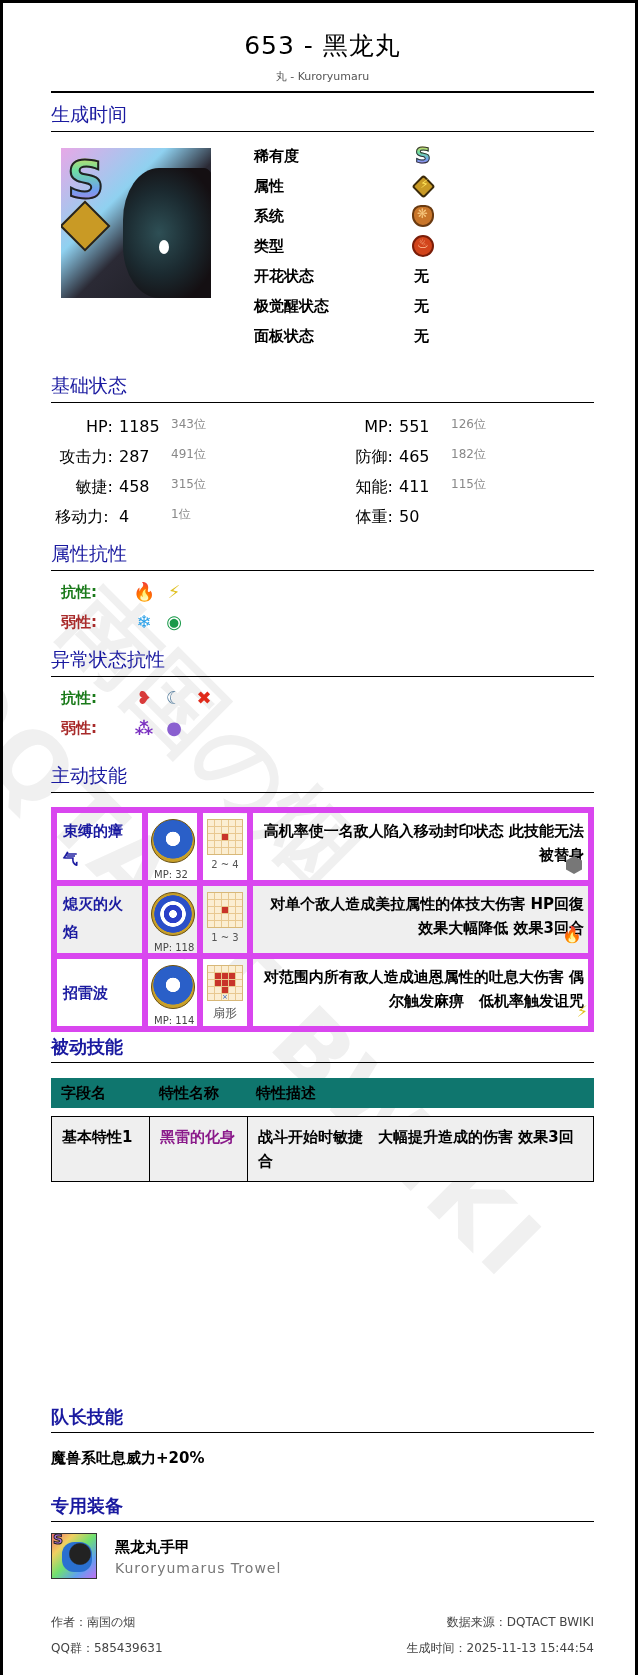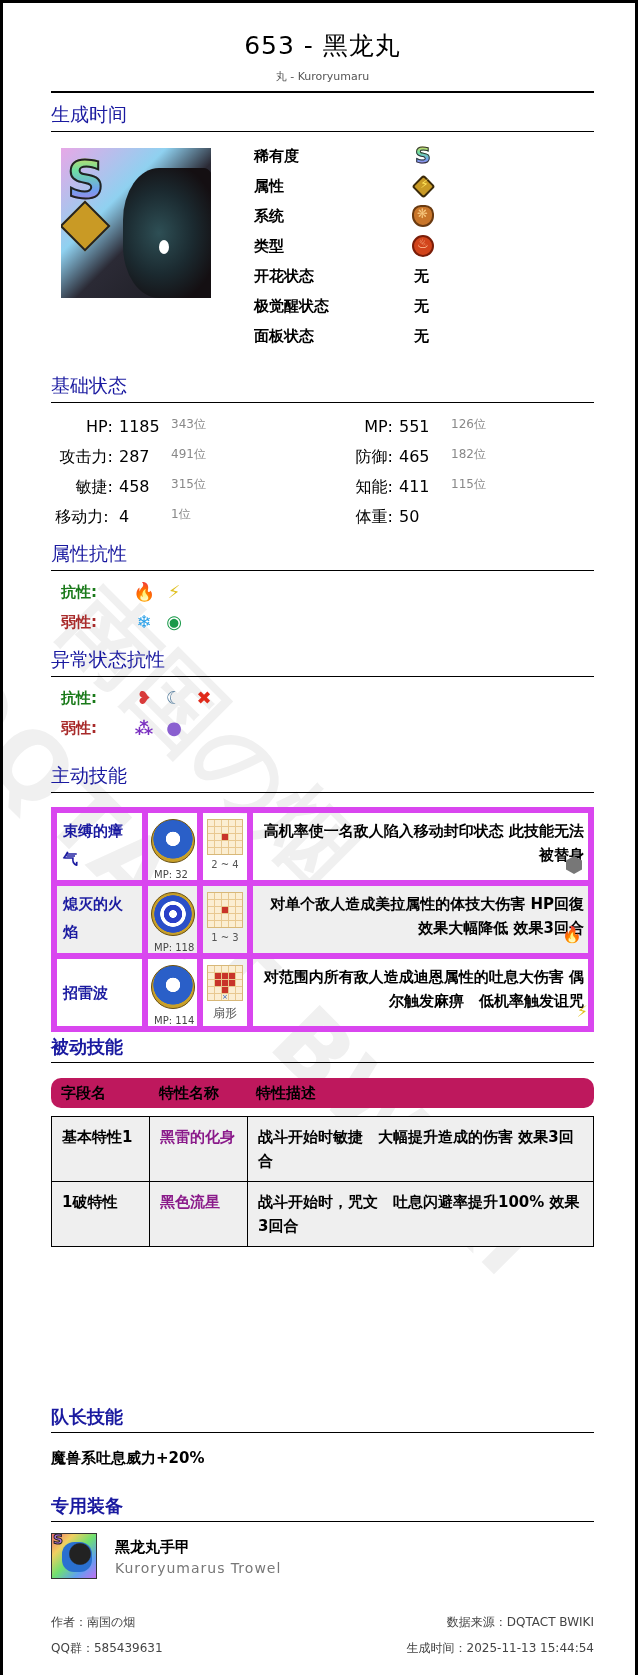--- a/index.html
+++ b/index.html
@@ -69,21 +69,21 @@
   .grid5 { width: 36px; height: 36px; margin: 6px auto 0; display: grid; grid-template-columns: repeat(5, 1fr); grid-template-rows: repeat(5, 1fr); gap: 1px; background: #e8c890; border: 1px solid #d8b878; }
   .grid5 div { background: #fbeed2; }
   .grid5 div.on { background: #c8342a; }
   .grid5 div.me { background: #fbeed2; color: #3060c0; font-size: 7px; line-height: 6px; text-align:center; }
   .range-lbl { font-size: 10px; color: #555; display: block; margin-top: 4px; }
   .elem-corner { position: absolute; right: 6px; bottom: 6px; font-size: 16px; }
   .hex { width: 16px; height: 18px; background: #777; clip-path: polygon(50% 0, 100% 25%, 100% 75%, 50% 100%, 0 75%, 0 25%); }
   .gray-row td { background: #efefef; }
 
   
-  .passive-head { position: absolute; left: 0; top: 1075px; width: 543px; height: 30px; background: #be185d; font-size: 15px; font-weight: bold; border-radius: 10px; }
+  .passive-head { position: absolute; left: 0; top: 1075px; width: 543px; height: 30px; background: #0f766e; font-size: 15px; font-weight: bold; }
   .passive-head span { position: absolute; top: 6px; }
   .passive-table { top: 1113px; width: 543px; }
   .passive-table td { border: 1px solid #000; vertical-align: top; font-size: 15px; font-weight: bold; line-height: 24px; padding: 8px 10px; }
   .p-field { width: 98px; }
   .p-name { width: 98px; color: #8a1a8a; }
   .p-desc { }
 
   .leader { position: absolute; left: 0; top: 1446px; font-size: 15px; font-weight: bold; }
 
   .equip-icon { position: absolute; left: 0; top: 1530px; width: 46px; height: 46px; border: 1px solid #333;
@@ -364,25 +364,20 @@
       <span style="left:108px">特性名称</span>
       <span style="left:205px">特性描述</span>
     </div>
     <table class="passive-table">
       <tbody>
           <tr class="gray-row" style="height:60px">
         <td class="p-field">基本特性1</td>
         <td class="p-name">黑雷的化身</td>
         <td class="p-desc">战斗开始时敏捷　大幅提升造成的伤害 效果3回合</td>
       </tr>
-      <tr class="gray-row" style="height:60px">
-        <td class="p-field">1破特性</td>
-        <td class="p-name">黑色流星</td>
-        <td class="p-desc">战斗开始时，咒文　吐息闪避率提升100% 效果3回合</td>
-      </tr>
     </tbody>
       </table>
 
     <div class="section-title bold" style="top:1402px">
         <span>队长技能</span>
       </div>
     <div class="leader">魔兽系吐息威力+20%</div>
 
     <div class="section-title bold" style="top:1491px">
         <span>专用装备</span>

